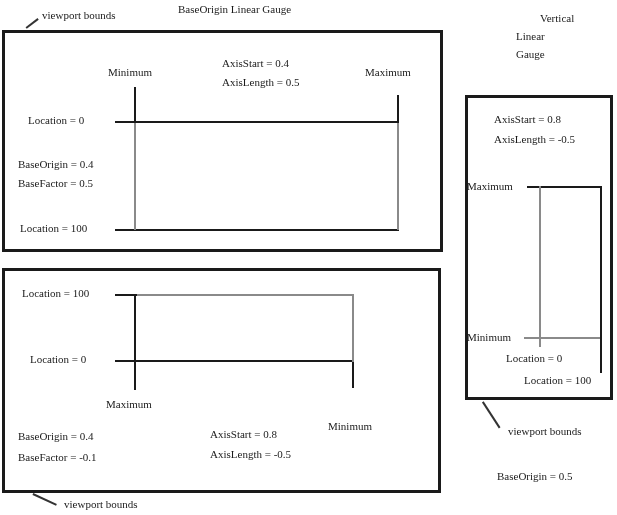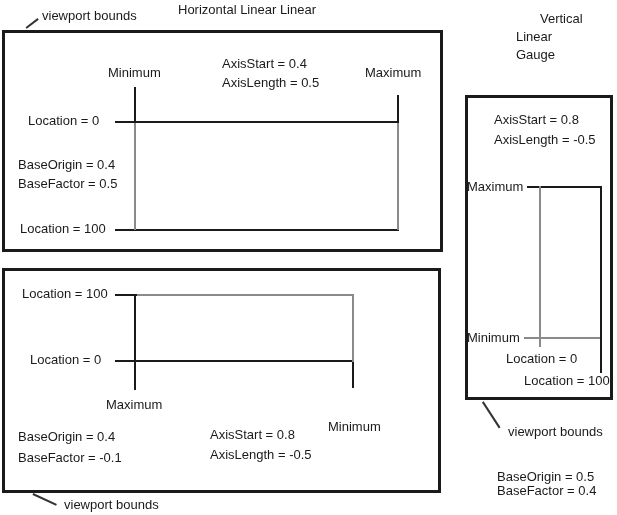--- a/index.html
+++ b/index.html
@@ -1,31 +1,31 @@
 <!DOCTYPE html>
 <html><head>
 <meta charset="utf-8">
 <style>
   html,body{margin:0;padding:0;background:#ffffff;}
   #stage{
     position:relative;width:617px;height:515px;background:#ffffff;
     font-family:"Liberation Sans",sans-serif;color:#1a1a1a;overflow:hidden;
   }
-  .txt{position:absolute;font-size:13px;line-height:1.15;white-space:nowrap;color:#1a1a1a;}
+  .txt{position:absolute;font-size:11px;line-height:1.15;white-space:nowrap;color:#1a1a1a;font-family:Liberation Serif, serif;}
   .box{position:absolute;border:3px solid #1a1a1a;box-sizing:border-box;background:transparent;}
   .hline,.vline{position:absolute;background:#1a1a1a;}
   .gray{background:#8a8a8a;}
   .leader{position:absolute;height:1.5px;background:#333333;transform-origin:left center;}
 </style>
 </head>
 <body>
 
 <div id="stage">
 
-  <div class="txt" style="left:178px;top:3px;">Horizontal Linear Linear</div>
+  <div class="txt" style="left:178px;top:3px;">BaseOrigin Linear Gauge</div>
 
   <div class="txt" style="left:42px;top:9px;">viewport bounds</div>
   <div class="leader" style="left:26px;top:27px;width:15px;transform:rotate(-37deg);"></div>
 
   <div class="box" style="left:2px;top:30px;width:441px;height:222px;"></div>
 
   <div class="txt" style="left:108px;top:66px;">Minimum</div>
   <div class="txt" style="left:222px;top:57px;">AxisStart = 0.4</div>
   <div class="txt" style="left:222px;top:76px;">AxisLength = 0.5</div>
   <div class="txt" style="left:365px;top:66px;">Maximum</div>
@@ -77,15 +77,14 @@
 
   <div class="hline" style="left:527px;top:186px;width:75px;height:2px;"></div>
   <div class="hline gray" style="left:524px;top:337px;width:78px;height:2px;"></div>
   <div class="vline gray" style="left:539px;top:186px;width:2px;height:161px;"></div>
   <div class="vline" style="left:600px;top:186px;width:2px;height:187px;"></div>
 
   <div class="leader" style="left:483px;top:401px;width:31px;transform:rotate(57deg);"></div>
   <div class="txt" style="left:508px;top:425px;">viewport bounds</div>
 
   <div class="txt" style="left:497px;top:462px;margin-top:8px;">BaseOrigin = 0.5</div>
-  <div class="txt" style="left:497px;top:484px;">BaseFactor = 0.4</div>
 
 </div>
 
 </body></html>

